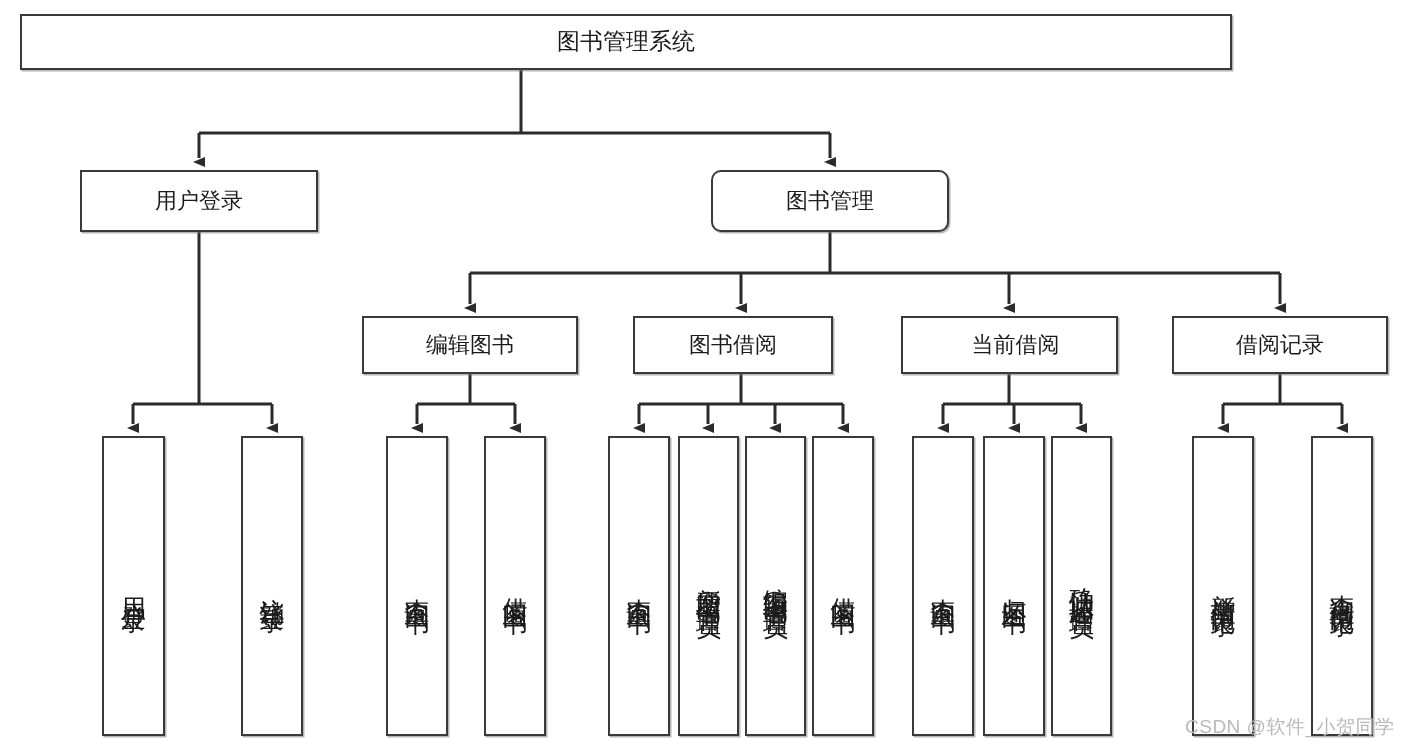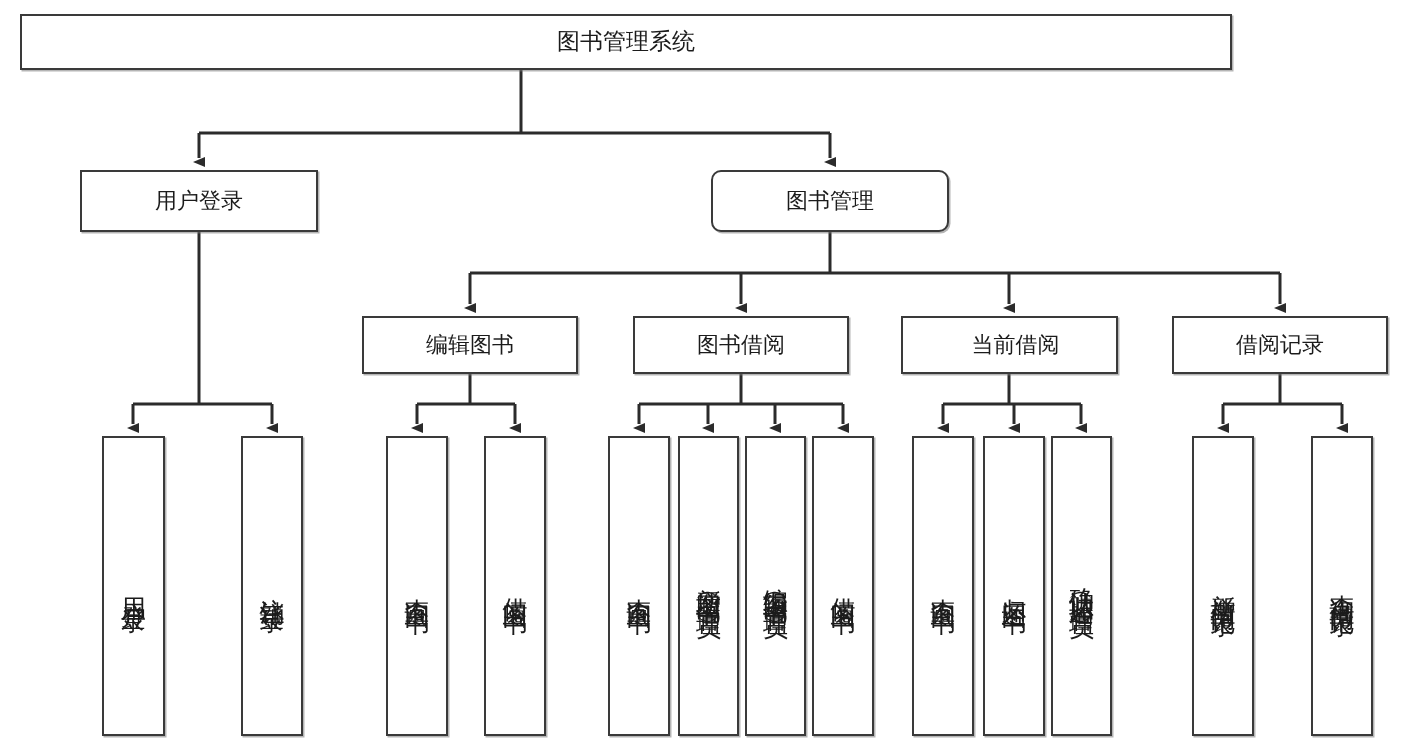--- a/index.html
+++ b/index.html
@@ -132,21 +132,21 @@
   <div class="node horiz" style="left:80px; top:170px; width:238px; height:62px;">
     <span class="label">用户登录</span>
   </div>
   <div class="node horiz" style="left:711px; top:170px; width:238px; height:62px;border-radius:10px;">
     <span class="label">图书管理</span>
   </div>
 
   <div class="node horiz" style="left:362px; top:316px; width:216px; height:58px;">
     <span class="label">编辑图书</span>
   </div>
-  <div class="node horiz" style="left:633px; top:316px; width:216px; height:58px;">
+  <div class="node horiz" style="left:633px; top:316px; width:200px; height:58px;">
     <span class="label">图书借阅</span>
   </div>
   <div class="node horiz" style="left:901px; top:316px; width:217px; height:58px;padding-left:12px;">
     <span class="label">当前借阅</span>
   </div>
   <div class="node horiz" style="left:1172px; top:316px; width:216px; height:58px;">
     <span class="label">借阅记录</span>
   </div>
 
   <div class="node vert" style="left:102px; top:436px; width:63px; height:300px;">
@@ -186,14 +186,15 @@
     <span class="label">确认归还（管理员）</span>
   </div>
 
   <div class="node vert" style="left:1192px; top:436px; width:62px; height:300px;">
     <span class="label">新增借阅记录</span>
   </div>
   <div class="node vert" style="left:1311px; top:436px; width:62px; height:300px;">
     <span class="label">查询借阅记录</span>
   </div>
 
+  <div id="watermark">CSDN @软件_小贺同学</div>
 
 </div>
 
 </body></html>

